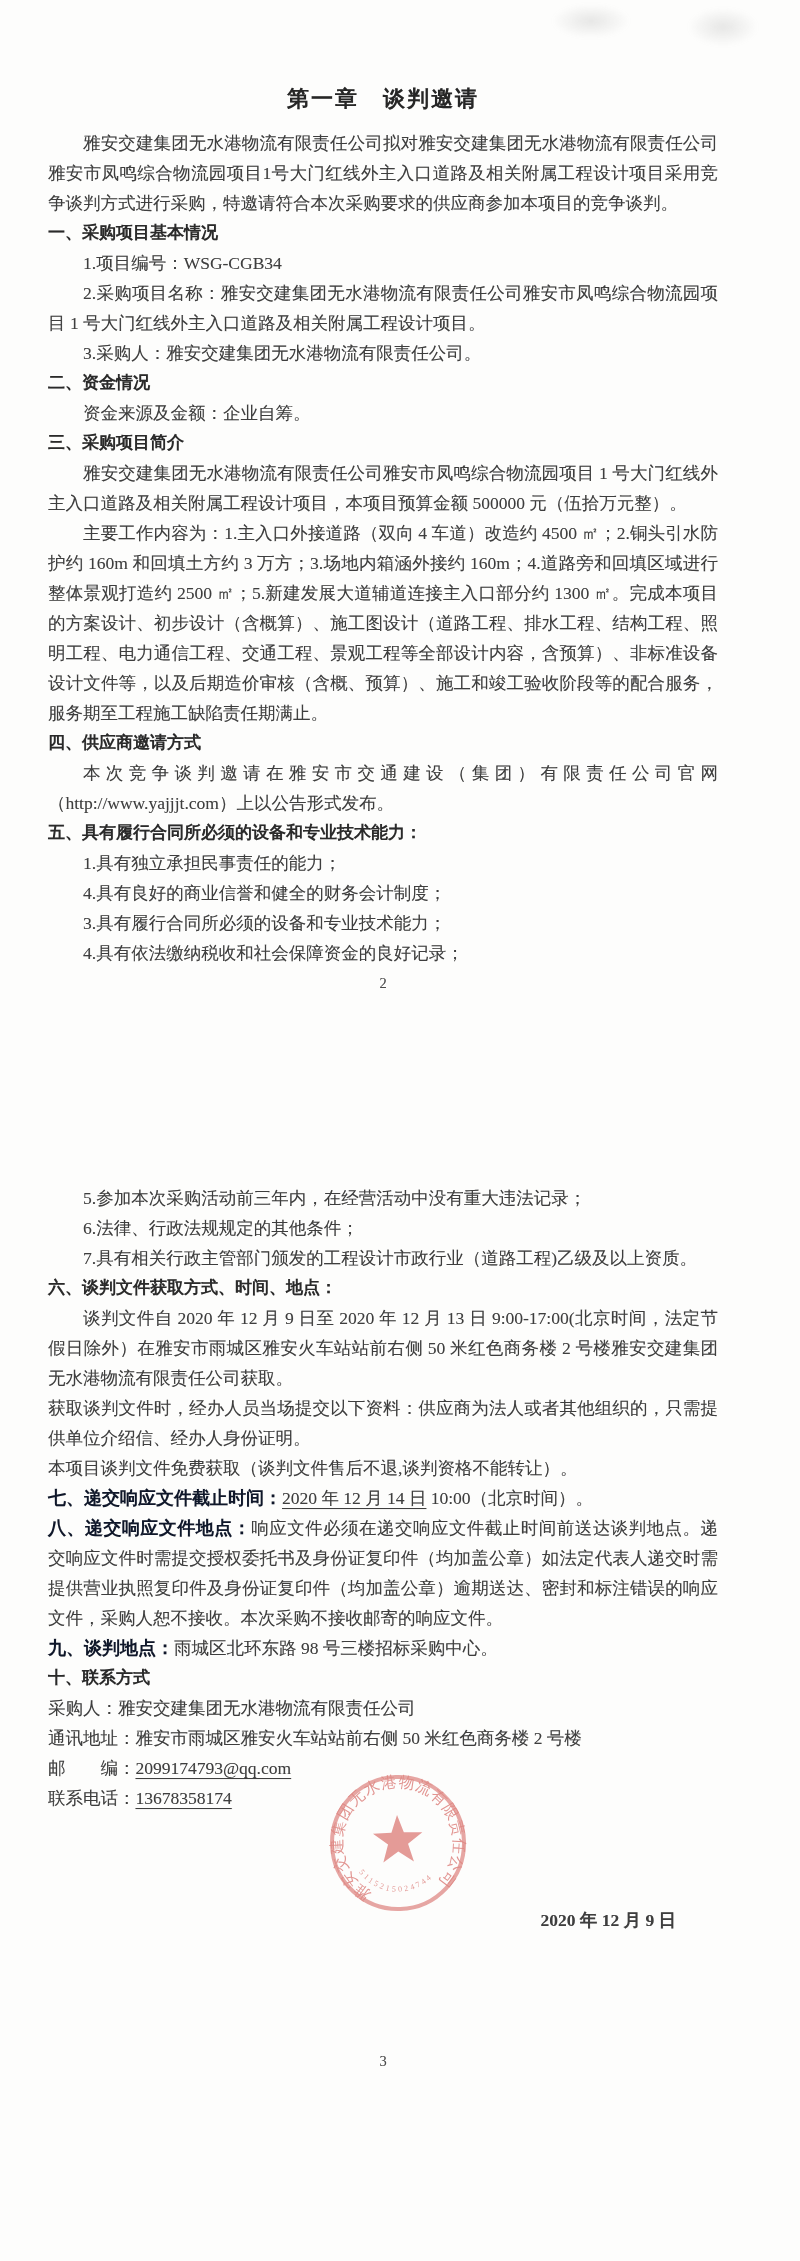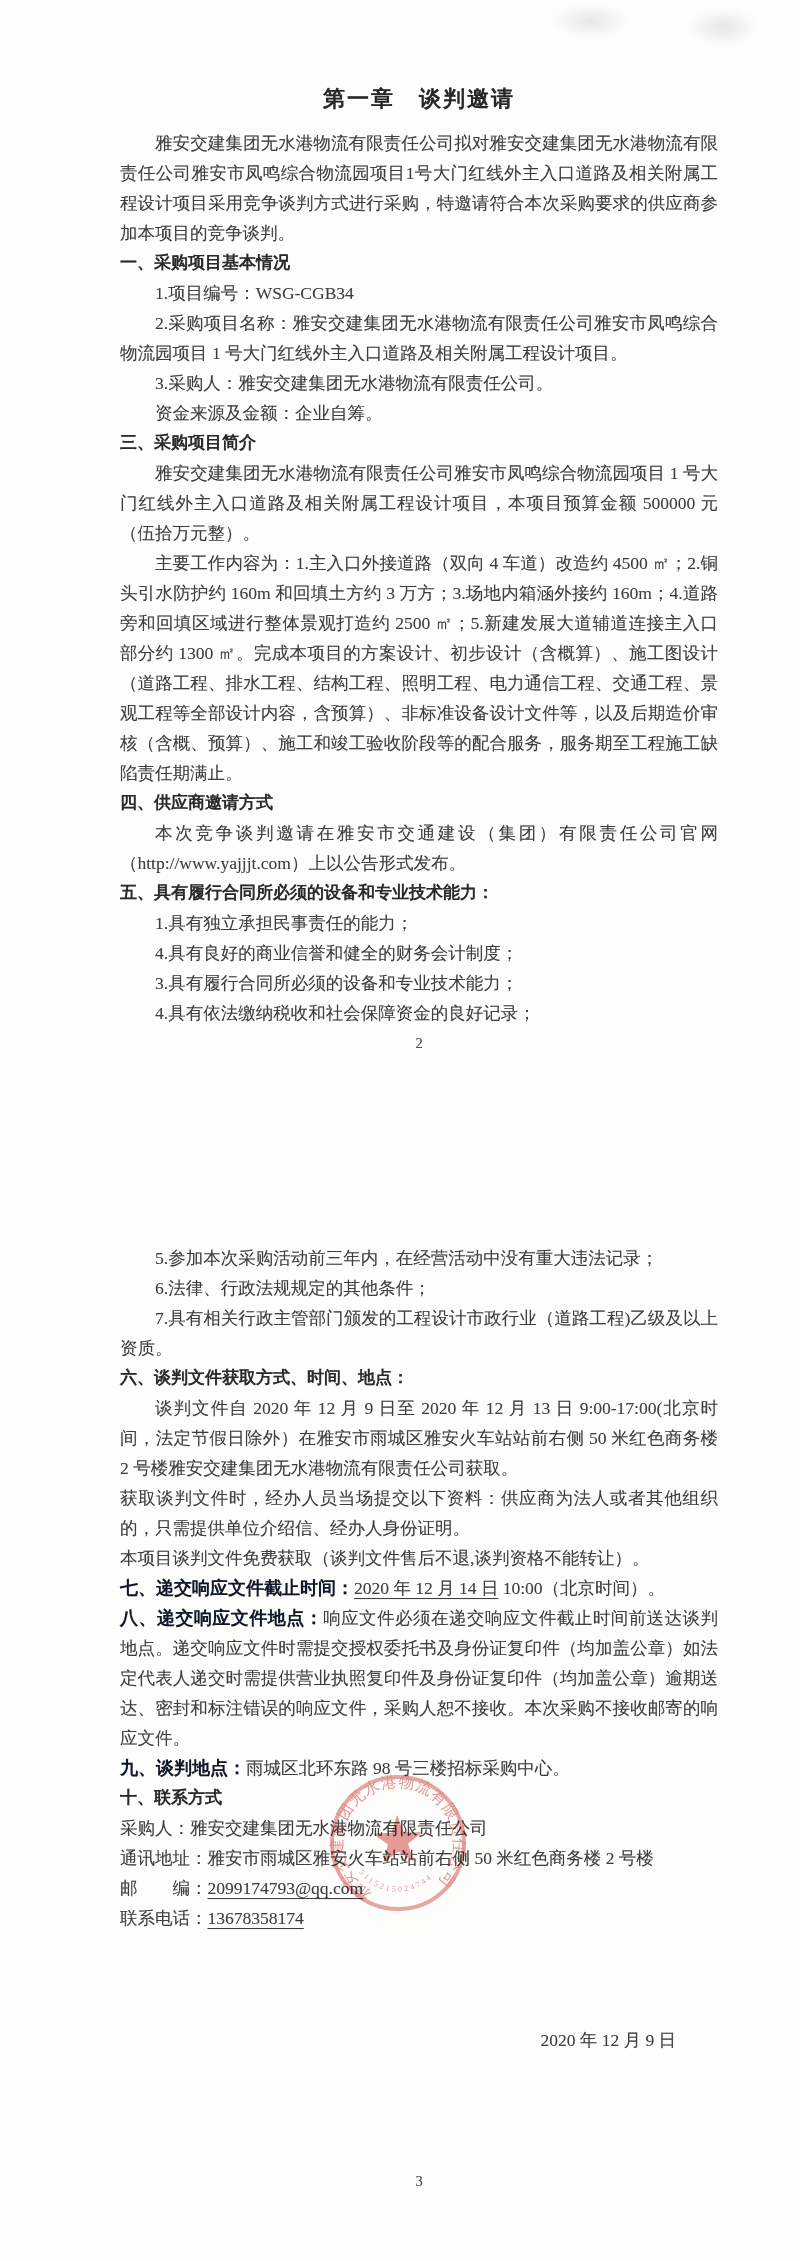--- a/index.html
+++ b/index.html
@@ -6,21 +6,21 @@
   html,body{margin:0;padding:0;background:#ffffff;}
   .doc{
     position:relative;
     width:800px;
     height:2261px;
     background:#fdfdfc;
     overflow:hidden;
     font-family:"Liberation Serif","DejaVu Serif",serif;
   }
   .page{
-    padding-left:120px;
+    padding-left:48px;
     padding-right:82px;
     font-size:17.5px;
     line-height:30px;
     color:#3e3e3e;
     text-align:justify;
     text-shadow:0.2px 0.2px 0.6px rgba(40,40,40,0.28);
   }
   .page-1{padding-top:84px;}
   .page-2{padding-top:185px;}
   .t-title{
@@ -35,21 +35,21 @@
   .t-heading{
     font-size:17px;
     font-weight:bold;
     color:#2a2a2a;
     margin:0;
     text-align:left;
   }
   .t-para{margin:0;text-indent:2em;}
   .t-flush{margin:0;}
   .t-contact{margin:0;text-align:left;}
-  .t-date{margin:92px 0 8px 0;text-align:right;padding-right:42px;}
+  .t-date{margin:92px 0 8px 0;text-align:right;padding-right:42px;font-weight:bold;}
   .t-pagenum{
     margin:0;
     text-align:center;
     font-size:14.5px;
     color:#4a4a4a;
     text-indent:0;
   }
   .page-2 .t-pagenum{margin-top:111px;}
   .seg-bold{font-weight:bold;color:#0f172a;font-size:18px;}
   .seg-underline{text-decoration:underline;text-underline-offset:4px;text-align:right;}
@@ -81,20 +81,21 @@
   <div class="smudge s1"></div>
   <div class="smudge s2"></div>
 
   <div class="page page-1">
       <div class="t-title">第一章　谈判邀请</div>
       <div class="t-para">雅安交建集团无水港物流有限责任公司拟对雅安交建集团无水港物流有限责任公司雅安市凤鸣综合物流园项目1号大门红线外主入口道路及相关附属工程设计项目采用竞争谈判方式进行采购，特邀请符合本次采购要求的供应商参加本项目的竞争谈判。</div>
       <div class="t-heading">一、采购项目基本情况</div>
       <div class="t-para">1.项目编号：WSG-CGB34</div>
       <div class="t-para">2.采购项目名称：雅安交建集团无水港物流有限责任公司雅安市凤鸣综合物流园项目 1 号大门红线外主入口道路及相关附属工程设计项目。</div>
       <div class="t-para">3.采购人：雅安交建集团无水港物流有限责任公司。</div>
+      <div class="t-heading">二、资金情况</div>
       <div class="t-para">资金来源及金额：企业自筹。</div>
       <div class="t-heading">三、采购项目简介</div>
       <div class="t-para">雅安交建集团无水港物流有限责任公司雅安市凤鸣综合物流园项目 1 号大门红线外主入口道路及相关附属工程设计项目，本项目预算金额 500000 元（伍拾万元整）。</div>
       <div class="t-para">主要工作内容为：1.主入口外接道路（双向 4 车道）改造约 4500 ㎡；2.铜头引水防护约 160m 和回填土方约 3 万方；3.场地内箱涵外接约 160m；4.道路旁和回填区域进行整体景观打造约 2500 ㎡；5.新建发展大道辅道连接主入口部分约 1300 ㎡。完成本项目的方案设计、初步设计（含概算）、施工图设计（道路工程、排水工程、结构工程、照明工程、电力通信工程、交通工程、景观工程等全部设计内容，含预算）、非标准设备设计文件等，以及后期造价审核（含概、预算）、施工和竣工验收阶段等的配合服务，服务期至工程施工缺陷责任期满止。</div>
       <div class="t-heading">四、供应商邀请方式</div>
       <div class="t-para">本次竞争谈判邀请在雅安市交通建设（集团）有限责任公司官网（http://www.yajjjt.com）上以公告形式发布。</div>
       <div class="t-heading">五、具有履行合同所必须的设备和专业技术能力：</div>
       <div class="t-para">1.具有独立承担民事责任的能力；</div>
       <div class="t-para">4.具有良好的商业信誉和健全的财务会计制度；</div>
       <div class="t-para">3.具有履行合同所必须的设备和专业技术能力；</div>

